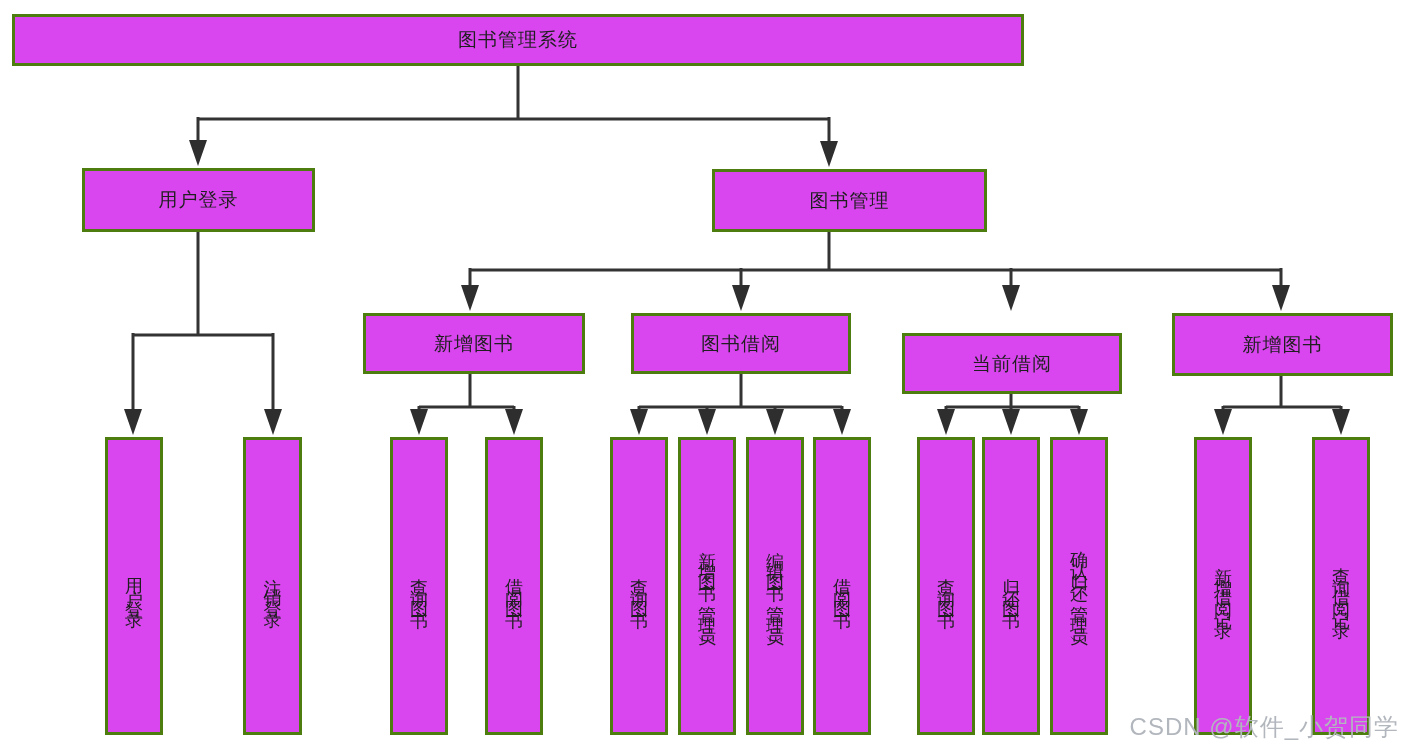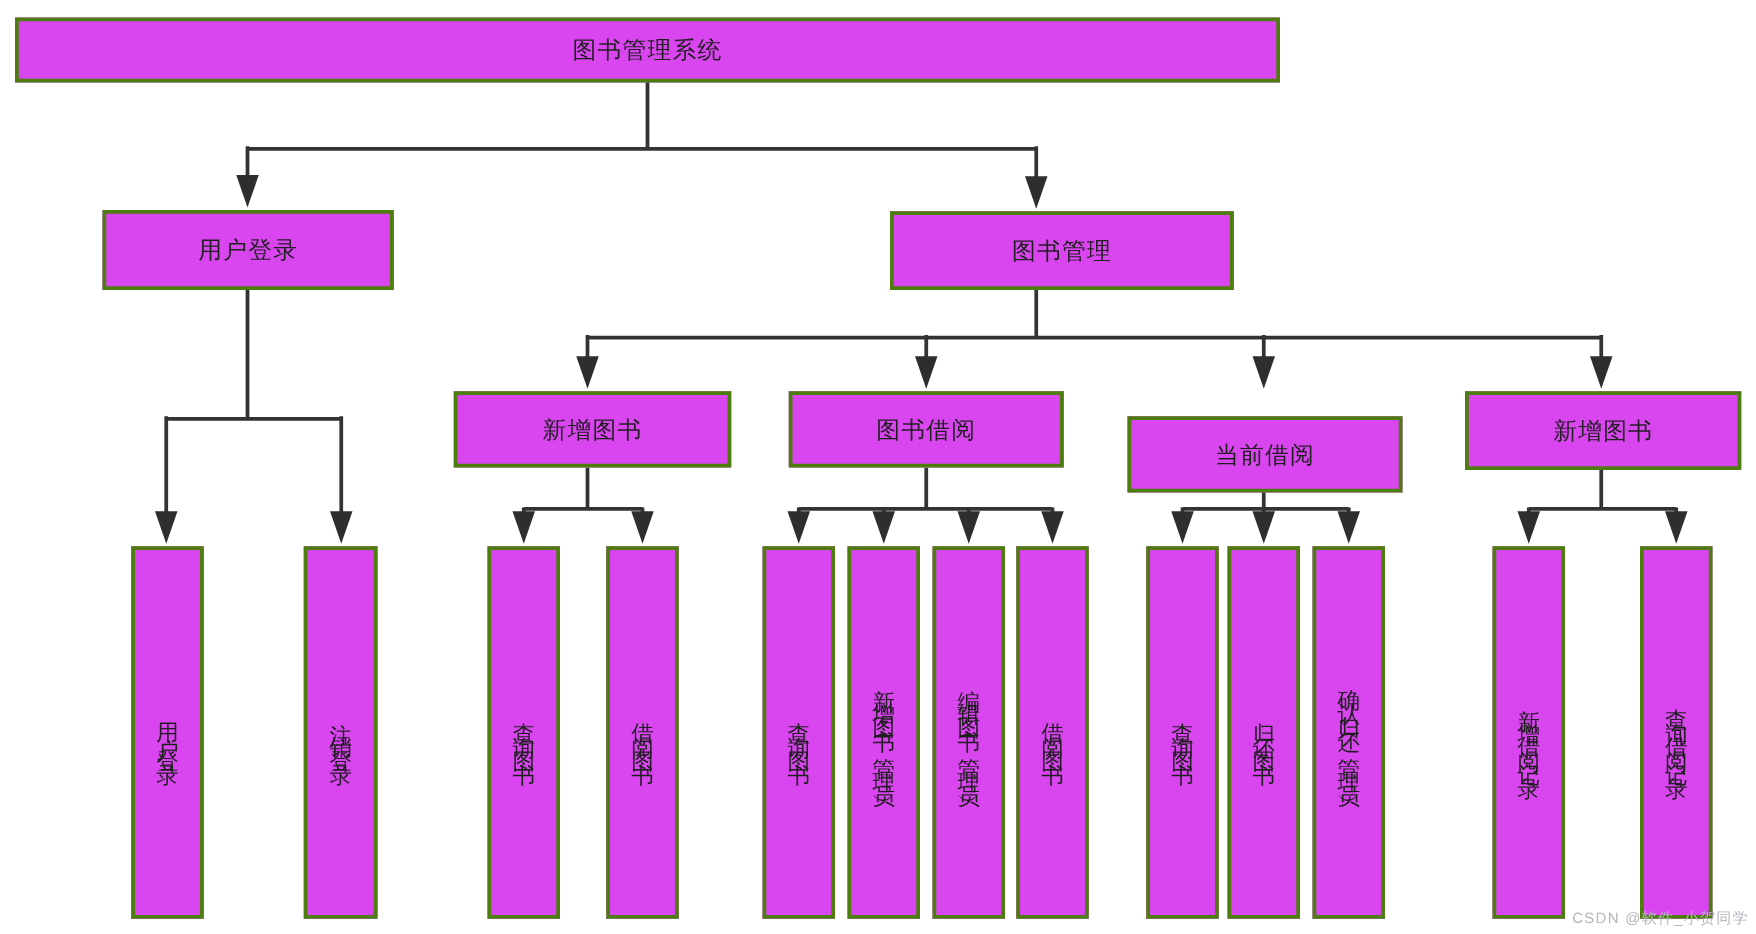--- a/index.html
+++ b/index.html
@@ -40,21 +40,21 @@
     text-orientation: mixed;
     letter-spacing: 11px;
     line-height: 1;
     white-space: nowrap;
   }
 
   .watermark {
     position: absolute;
     right: 6px;
     bottom: 4px;
-    font-size: 12px;
+    font-size: 24px;
     color: #b2b6bd;
     letter-spacing: 1px;
     z-index: 5;
     white-space: nowrap;
   }
 </style>
 </head>
 <body>
 
 <div class="canvas">

